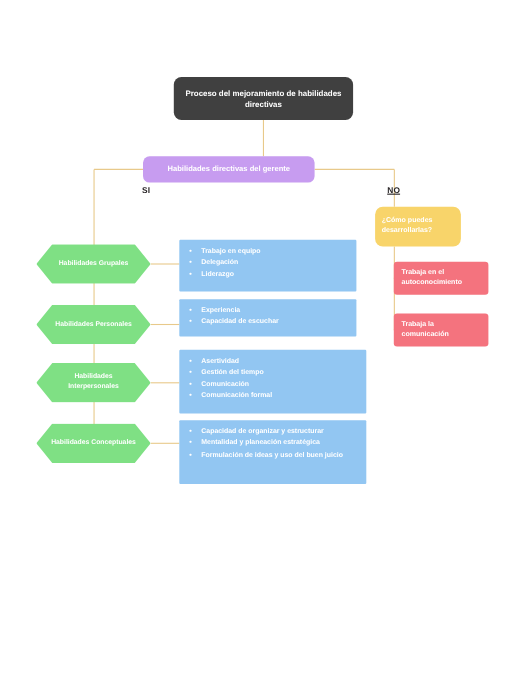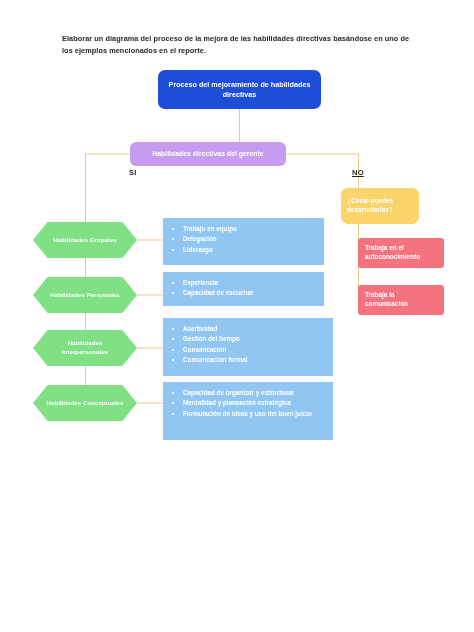--- a/index.html
+++ b/index.html
@@ -63,21 +63,21 @@
     font-weight: bold;
     line-height: 1.35;
   }
 
   
   #root-node {
     left: 158px;
     top: 70px;
     width: 163px;
     height: 39px;
-    background: #1d4ed8;
+    background: #404040;
     border-radius: 7px;
     font-size: 7.2px;
     padding: 0 10px;
   }
 
   
   #manager-node {
     left: 130px;
     top: 142px;
     width: 156px;
@@ -179,21 +179,20 @@
     top: 0;
     font-size: 6.5px;
     color: #ffffff;
   }
 </style>
 </head>
 <body>
 
 <div id="page">
 
-  <p id="instruction">Elaborar un diagrama del proceso de la mejora de las habilidades directivas basándose en uno de los ejemplos mencionados en el reporte.</p>
 
   <div id="diagram">
 
     <svg id="connectors" viewBox="0 0 474 632" width="474" height="632" xmlns="http://www.w3.org/2000/svg">
       <g stroke="#e8c98a" stroke-width="1" fill="none">
 
         <line x1="239.5" y1="109" x2="239.5" y2="142"></line>
 
         <line x1="85.5" y1="154" x2="130" y2="154"></line>
         <line x1="286" y1="154" x2="358.5" y2="154"></line>

